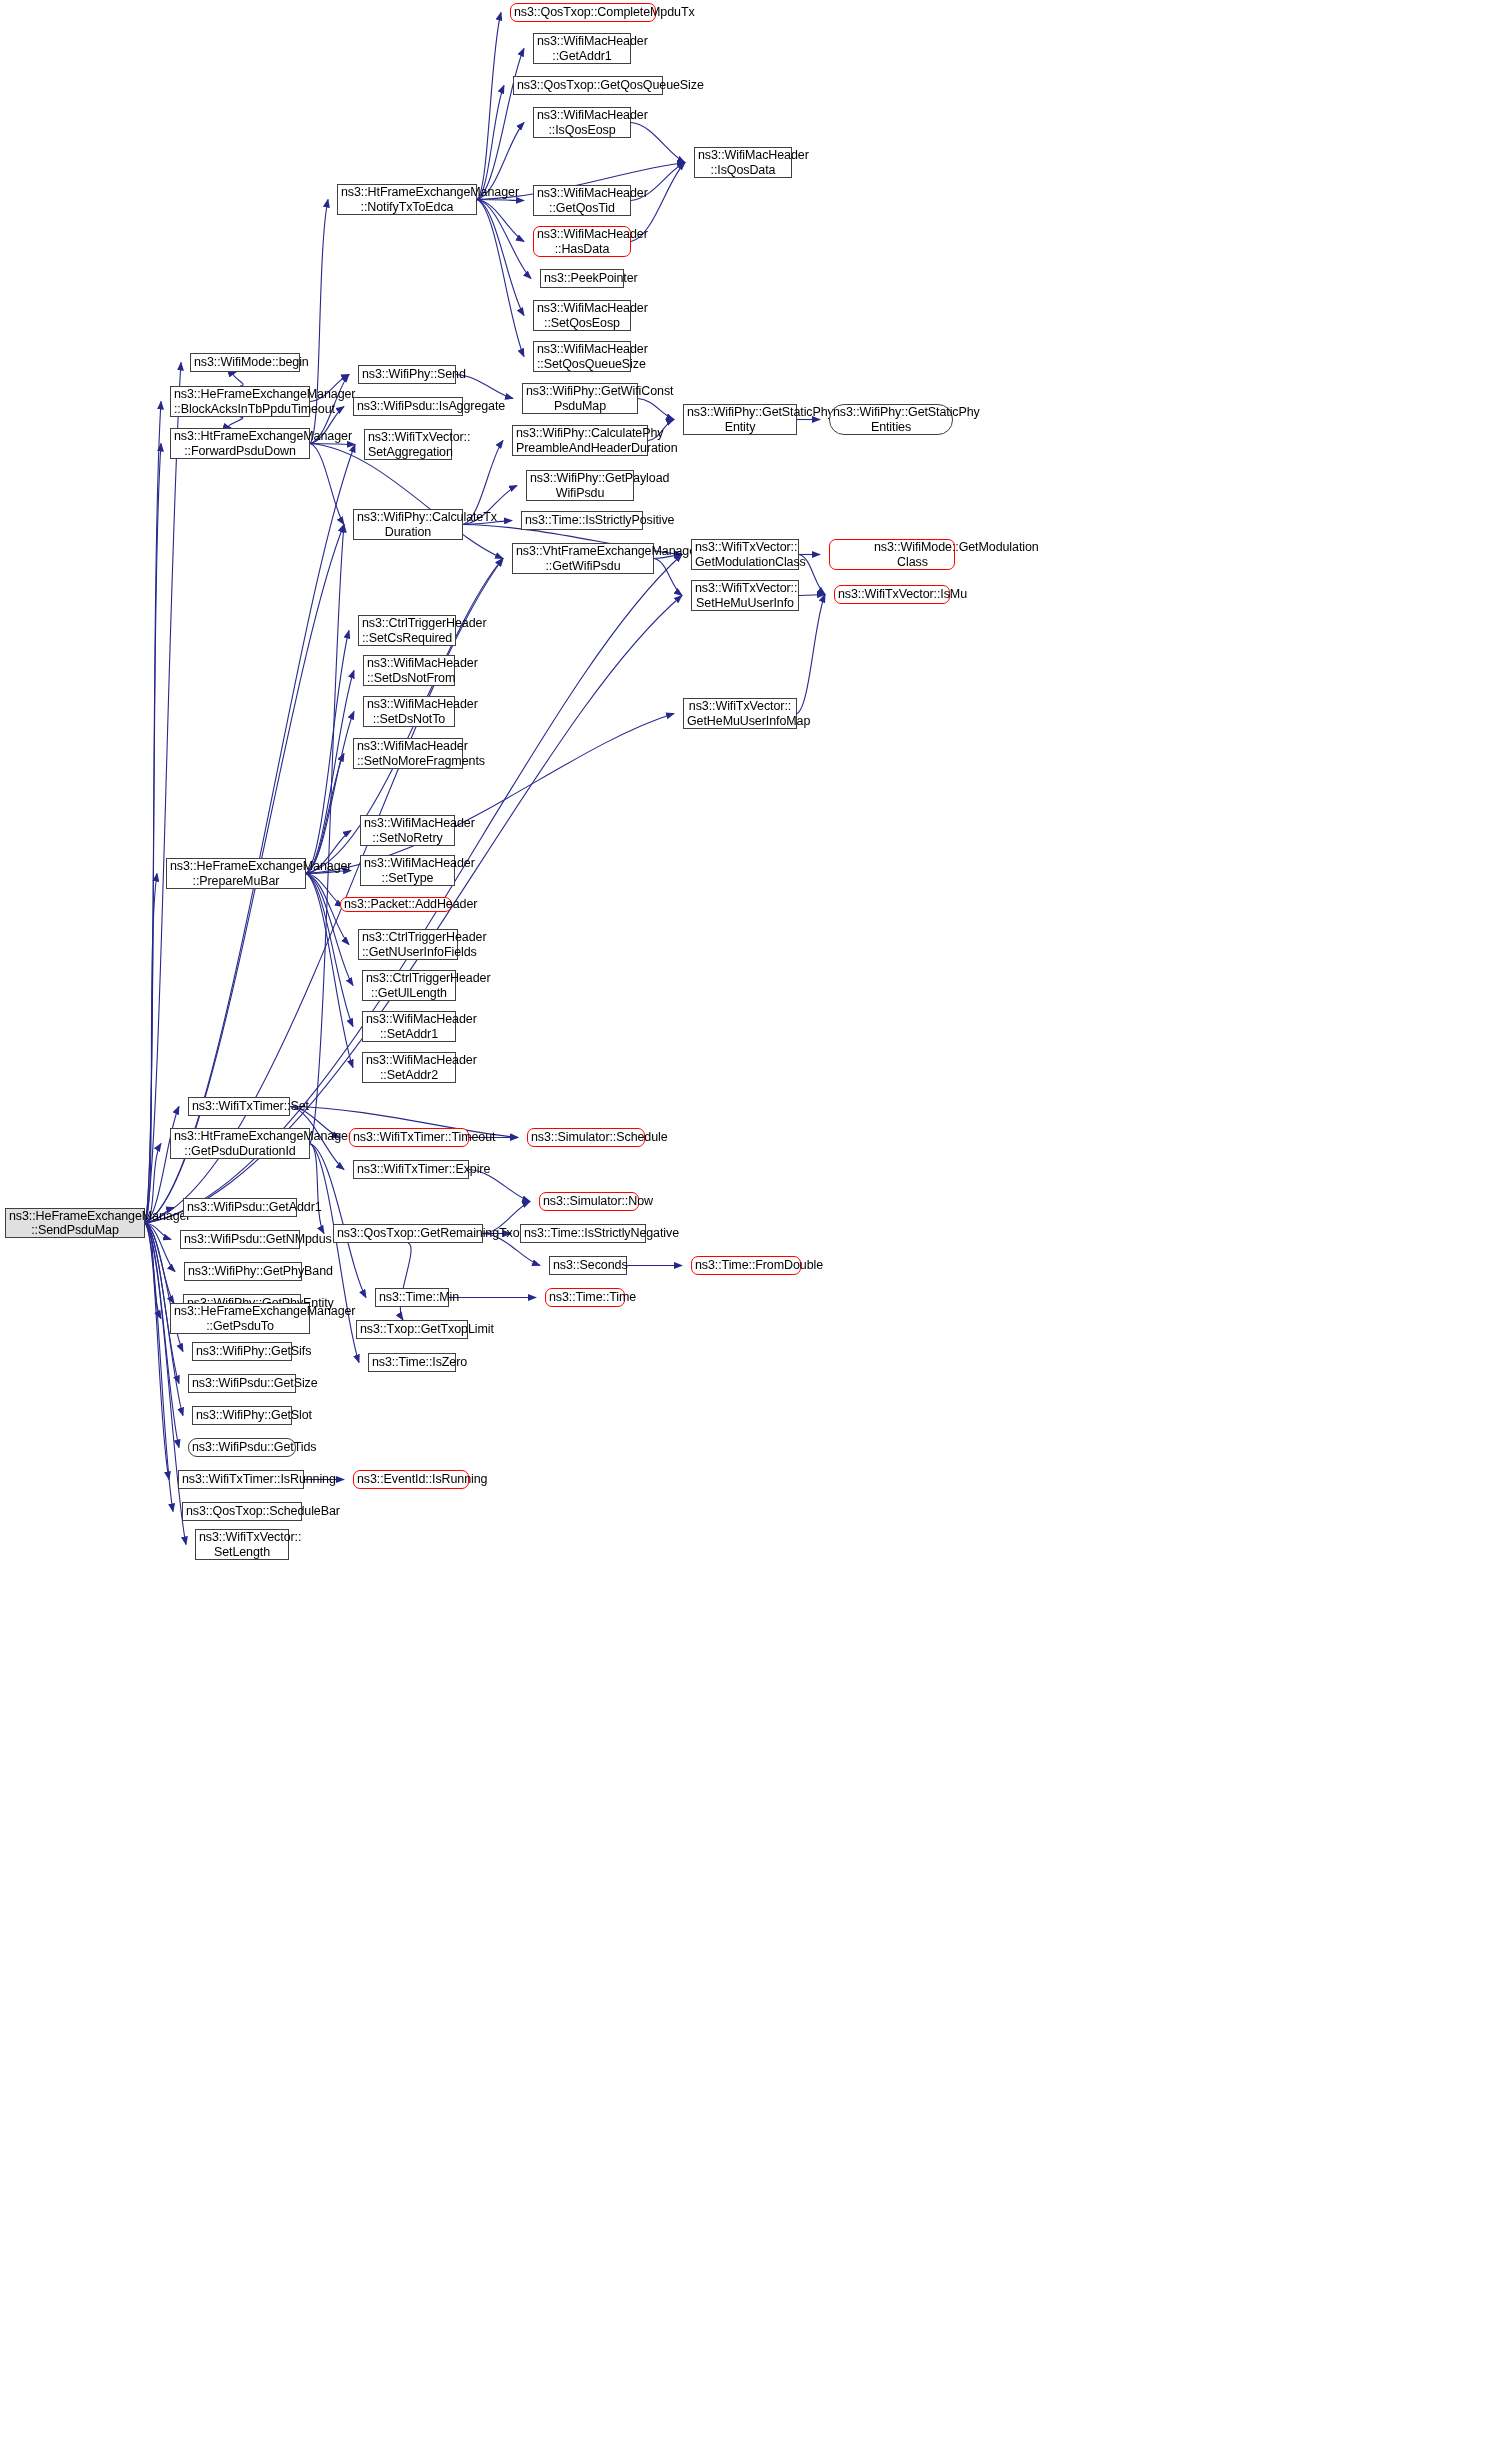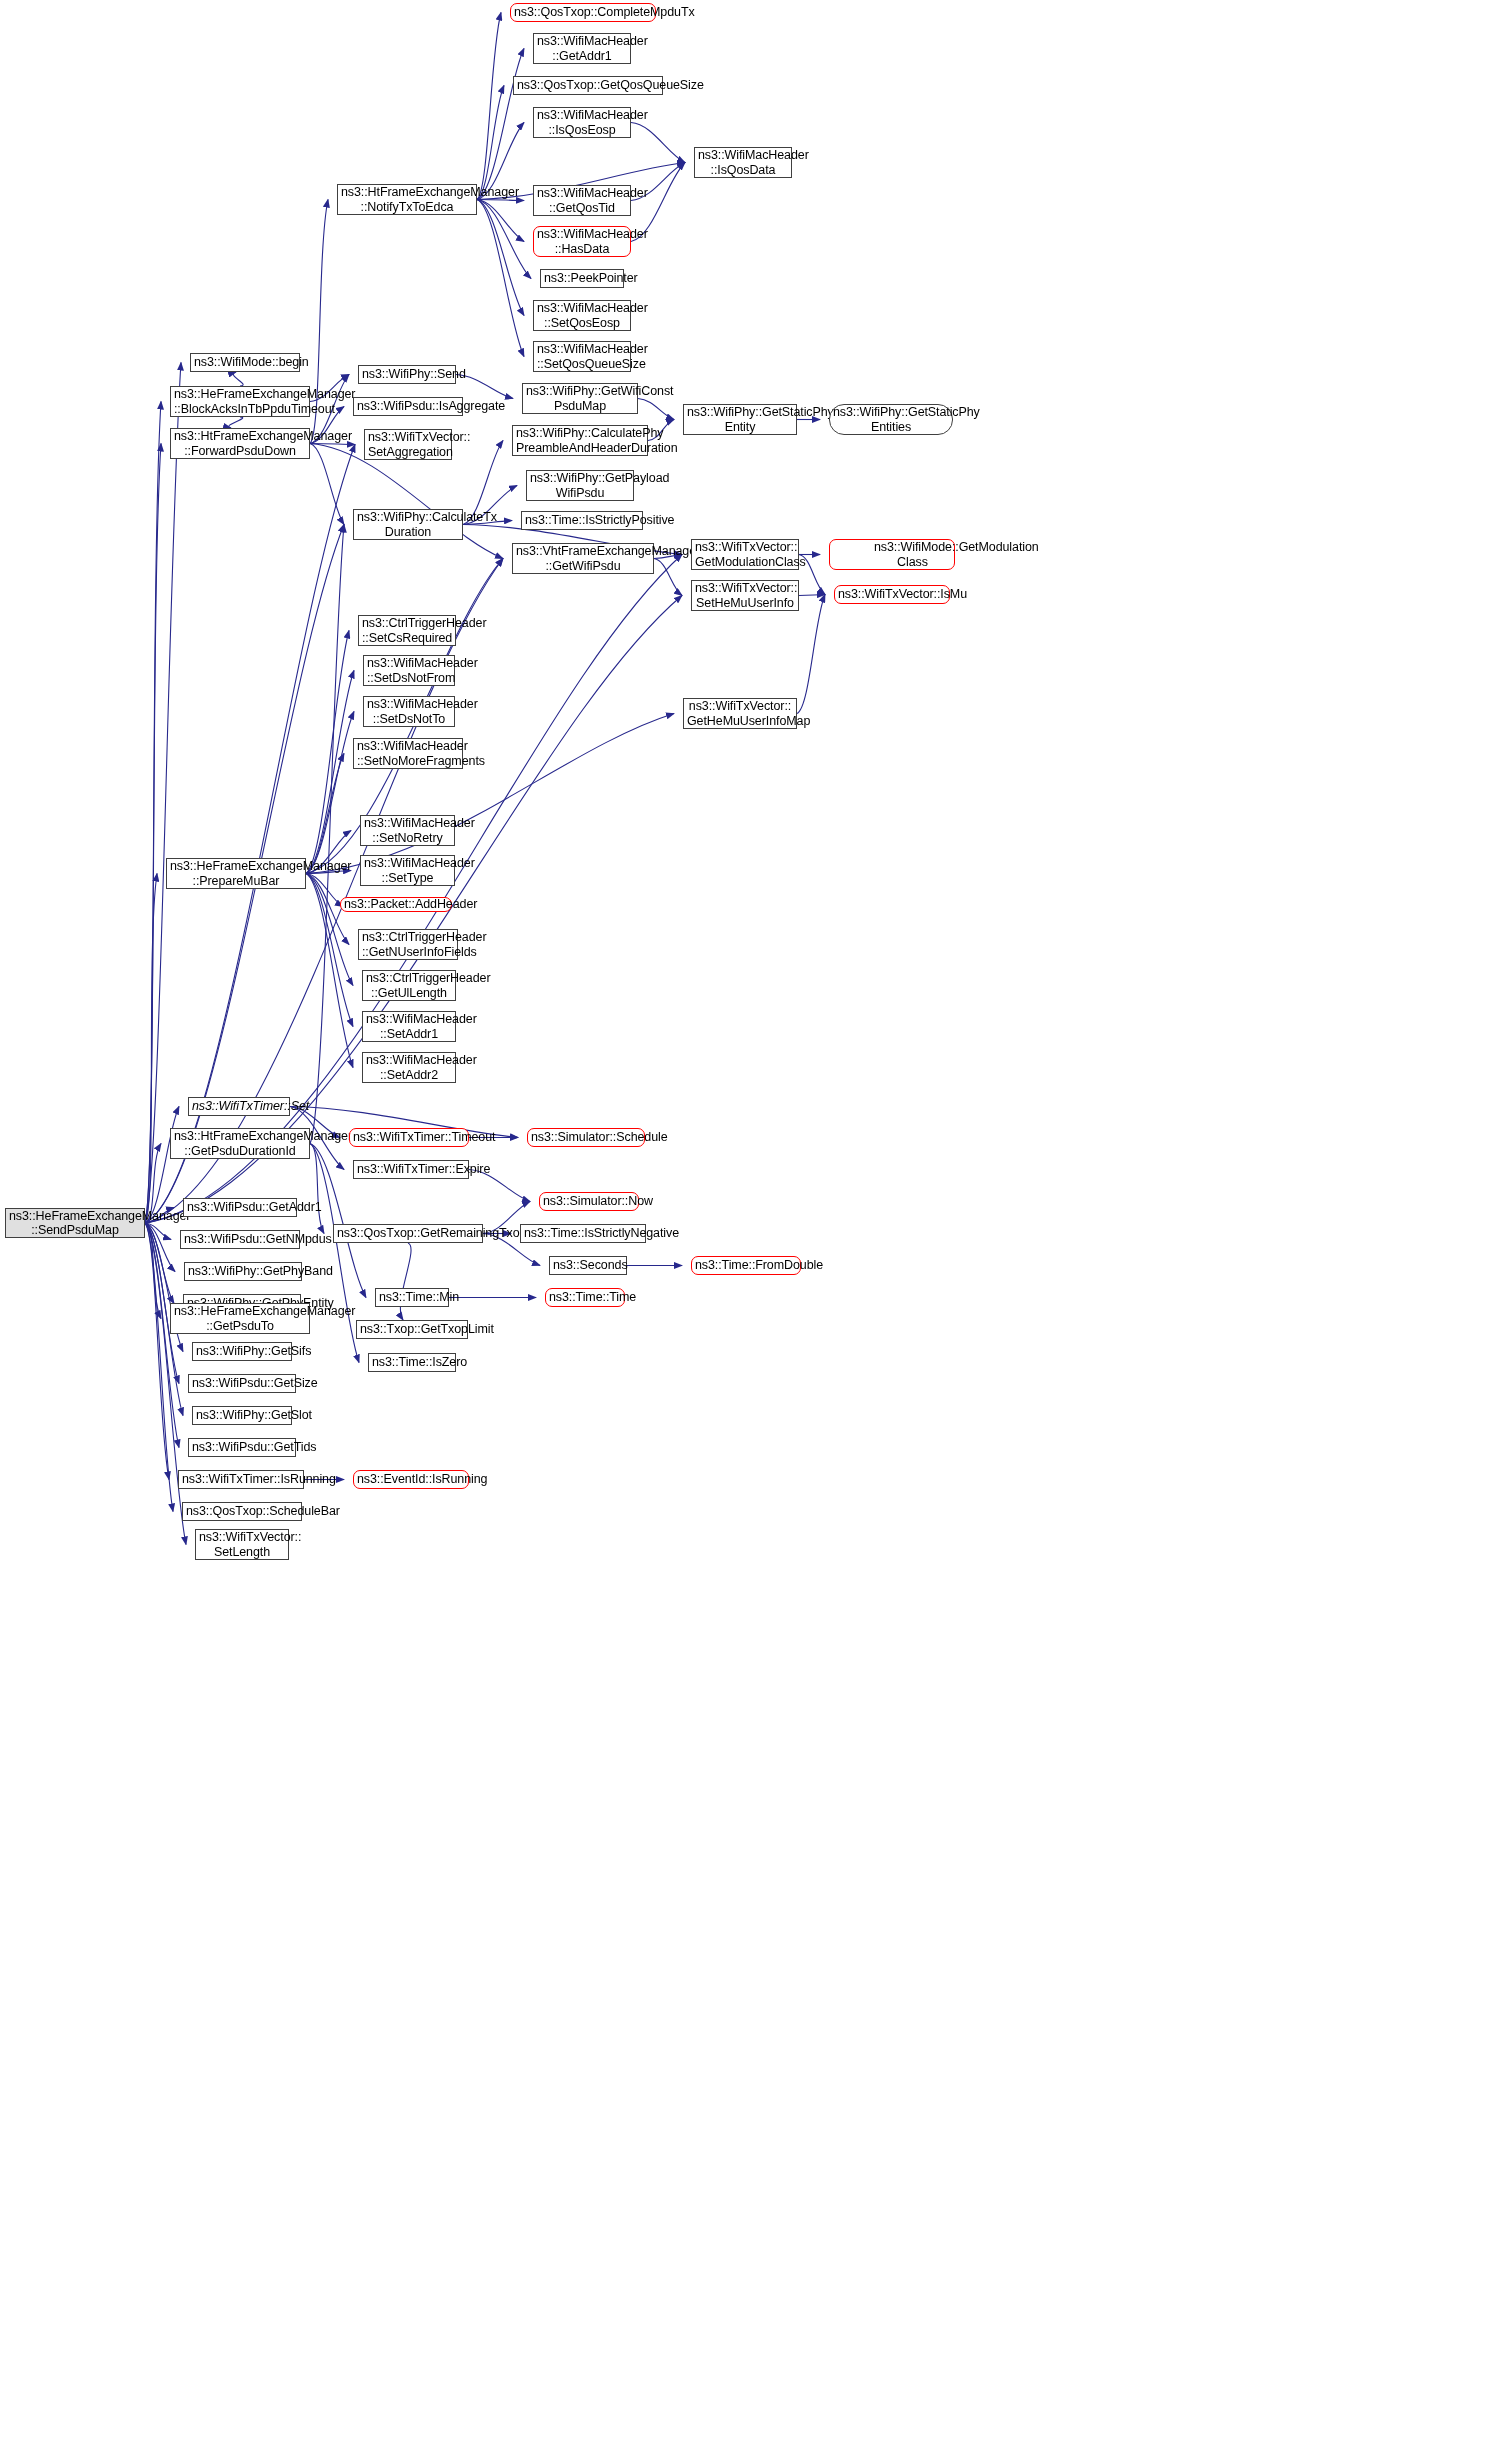--- a/index.html
+++ b/index.html
@@ -204,21 +204,21 @@
 ::SetType</span></div>
       <div class="node red" style="left: 340px; top: 897px; width: 112px; height: 15px;"><span class="lbl">ns3::Packet::AddHeader</span></div>
       <div class="node" style="left: 358px; top: 929px; width: 100px; height: 31px;"><span class="lbl">ns3::CtrlTriggerHeader
 ::GetNUserInfoFields</span></div>
       <div class="node" style="left: 362px; top: 970px; width: 94px; height: 31px;"><span class="lbl">ns3::CtrlTriggerHeader
 ::GetUlLength</span></div>
       <div class="node" style="left: 362px; top: 1011px; width: 94px; height: 31px;"><span class="lbl">ns3::WifiMacHeader
 ::SetAddr1</span></div>
       <div class="node" style="left: 362px; top: 1052px; width: 94px; height: 31px;"><span class="lbl">ns3::WifiMacHeader
 ::SetAddr2</span></div>
-      <div class="node" style="left: 188px; top: 1097px; width: 102px; height: 19px; font-style: italic;"><span class="lbl">ns3::WifiTxTimer::Set</span></div>
+      <div class="node" style="left: 188px; top: 1097px; width: 102px; height: 19px;"><span class="lbl">ns3::WifiTxTimer::Set</span></div>
       <div class="node" style="left: 170px; top: 1128px; width: 140px; height: 31px;"><span class="lbl">ns3::HtFrameExchangeManager
 ::GetPsduDurationId</span></div>
       <div class="node red" style="left: 349px; top: 1128px; width: 120px; height: 19px;"><span class="lbl">ns3::WifiTxTimer::Timeout</span></div>
       <div class="node red" style="left: 527px; top: 1128px; width: 118px; height: 19px;"><span class="lbl">ns3::Simulator::Schedule</span></div>
       <div class="node" style="left: 353px; top: 1160px; width: 116px; height: 19px;"><span class="lbl">ns3::WifiTxTimer::Expire</span></div>
       <div class="node" style="left: 183px; top: 1198px; width: 114px; height: 19px;"><span class="lbl">ns3::WifiPsdu::GetAddr1</span></div>
       <div class="node red" style="left: 539px; top: 1192px; width: 100px; height: 19px;"><span class="lbl">ns3::Simulator::Now</span></div>
       <div class="node" style="left: 180px; top: 1230px; width: 120px; height: 19px;"><span class="lbl">ns3::WifiPsdu::GetNMpdus</span></div>
       <div class="node" style="left: 333px; top: 1224px; width: 150px; height: 19px;"><span class="lbl">ns3::QosTxop::GetRemainingTxop</span></div>
       <div class="node" style="left: 520px; top: 1224px; width: 126px; height: 19px;"><span class="lbl">ns3::Time::IsStrictlyNegative</span></div>
@@ -228,20 +228,20 @@
       <div class="node" style="left: 183px; top: 1294px; width: 118px; height: 19px;"><span class="lbl">ns3::WifiPhy::GetPhyEntity</span></div>
       <div class="node" style="left: 375px; top: 1288px; width: 74px; height: 19px;"><span class="lbl">ns3::Time::Min</span></div>
       <div class="node red" style="left: 545px; top: 1288px; width: 80px; height: 19px;"><span class="lbl">ns3::Time::Time</span></div>
       <div class="node" style="left: 170px; top: 1303px; width: 140px; height: 31px;"><span class="lbl">ns3::HeFrameExchangeManager
 ::GetPsduTo</span></div>
       <div class="node" style="left: 356px; top: 1320px; width: 112px; height: 19px;"><span class="lbl">ns3::Txop::GetTxopLimit</span></div>
       <div class="node" style="left: 192px; top: 1342px; width: 100px; height: 19px;"><span class="lbl">ns3::WifiPhy::GetSifs</span></div>
       <div class="node" style="left: 368px; top: 1353px; width: 88px; height: 19px;"><span class="lbl">ns3::Time::IsZero</span></div>
       <div class="node" style="left: 188px; top: 1374px; width: 108px; height: 19px;"><span class="lbl">ns3::WifiPsdu::GetSize</span></div>
       <div class="node" style="left: 192px; top: 1406px; width: 100px; height: 19px;"><span class="lbl">ns3::WifiPhy::GetSlot</span></div>
-      <div class="node" style="left: 188px; top: 1438px; width: 108px; height: 19px;"><span class="lbl">ns3::WifiPsdu::GetTids</span></div>
+      <div class="node" style="left: 188px; top: 1438px; width: 108px; height: 19px; border-radius: 9px;"><span class="lbl">ns3::WifiPsdu::GetTids</span></div>
       <div class="node" style="left: 178px; top: 1470px; width: 126px; height: 19px;"><span class="lbl">ns3::WifiTxTimer::IsRunning</span></div>
       <div class="node red" style="left: 353px; top: 1470px; width: 116px; height: 19px;"><span class="lbl">ns3::EventId::IsRunning</span></div>
       <div class="node" style="left: 182px; top: 1502px; width: 120px; height: 19px;"><span class="lbl">ns3::QosTxop::ScheduleBar</span></div>
       <div class="node" style="left: 195px; top: 1529px; width: 94px; height: 31px;"><span class="lbl">ns3::WifiTxVector::
 SetLength</span></div>
     </div>
 </div>
 
 </body></html>

